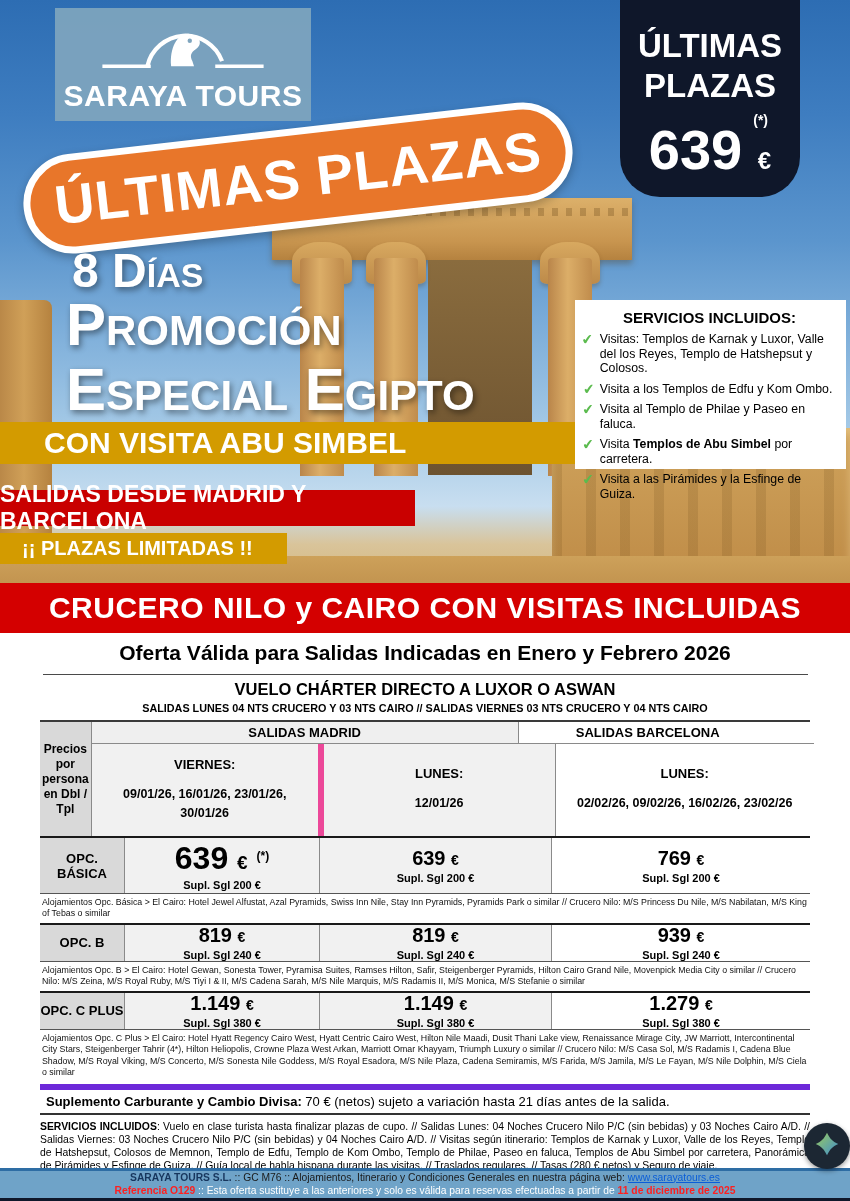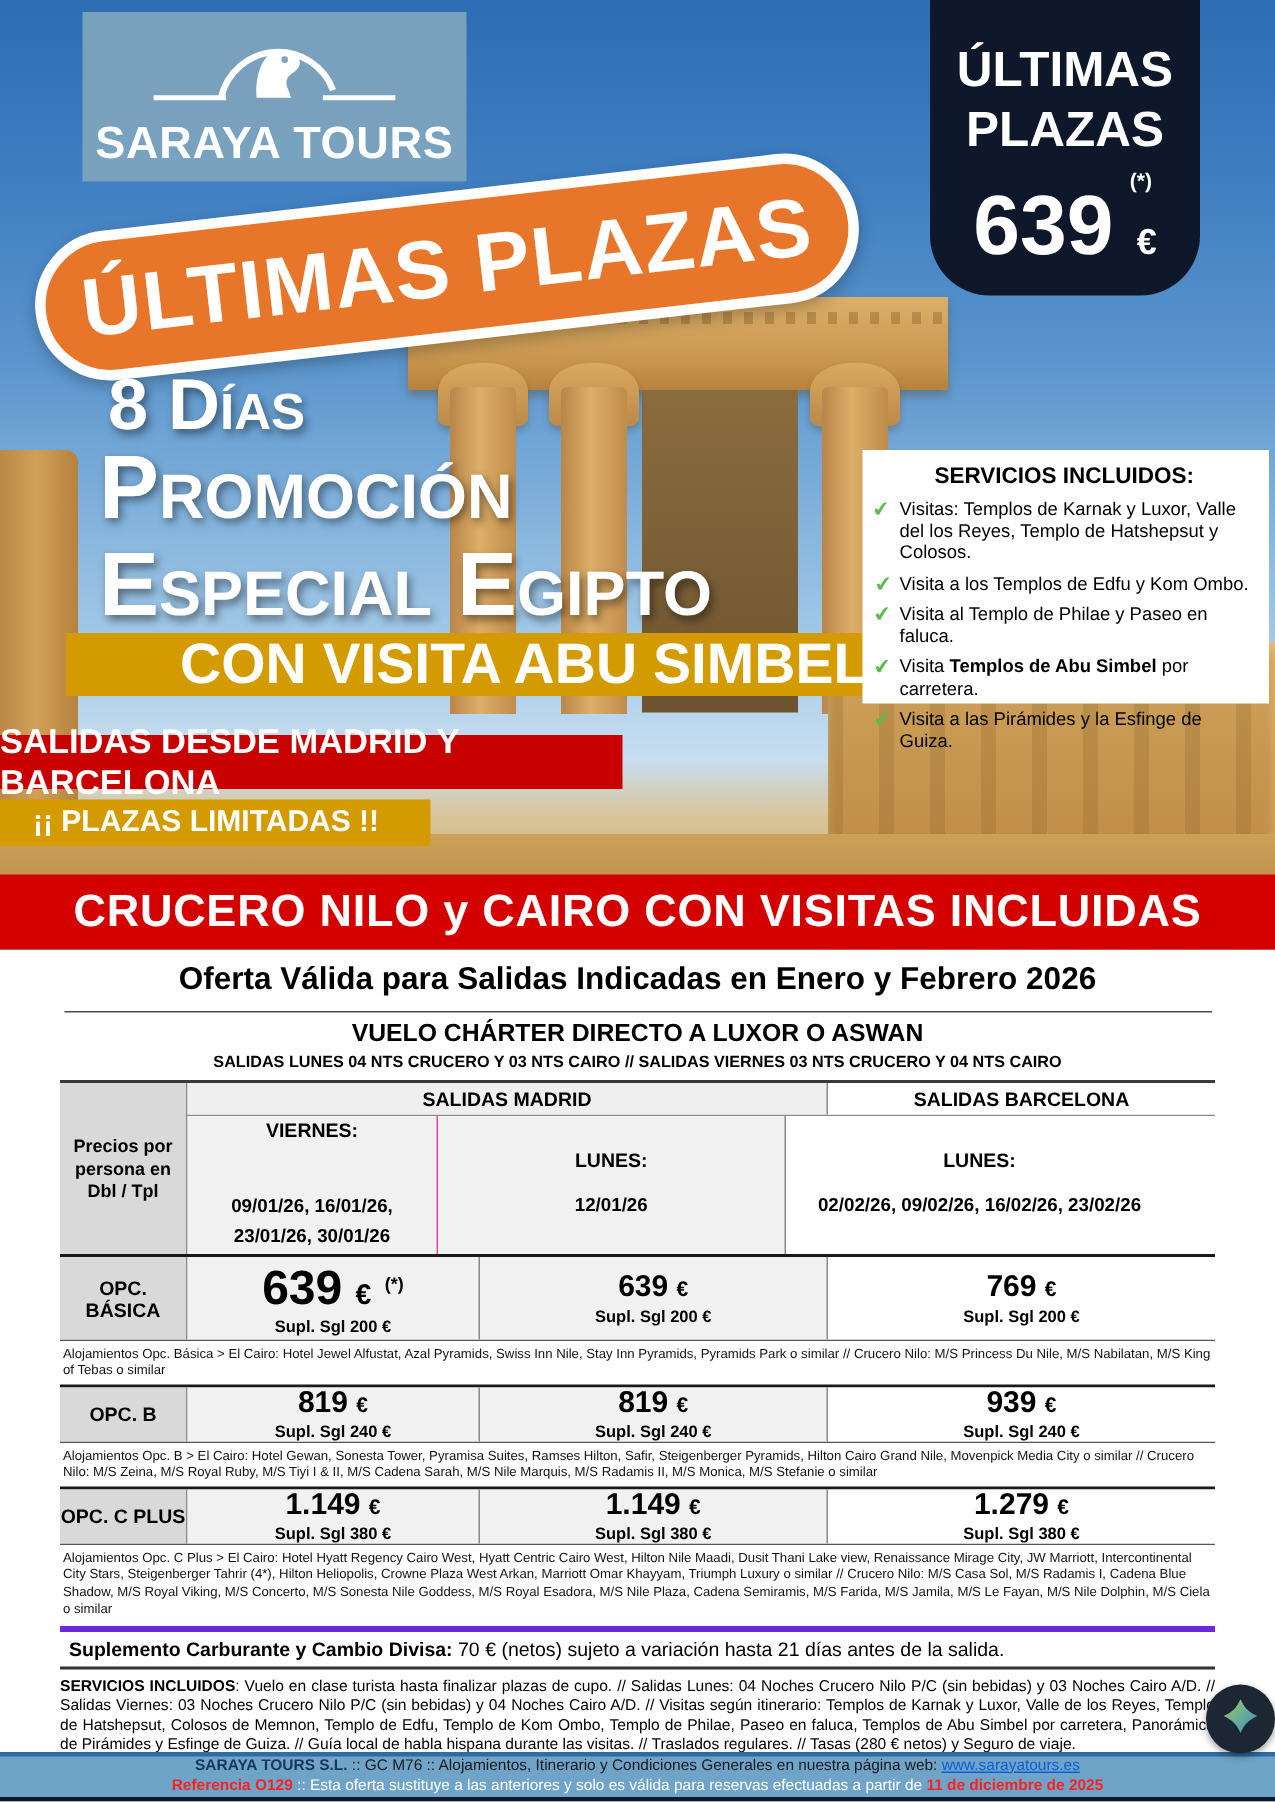--- a/index.html
+++ b/index.html
@@ -55,21 +55,21 @@
 
   
   .h-days, .h-t1, .h-t2 { position:absolute; color:#fff; font-weight:bold;
             font-variant:small-caps; text-shadow:2px 3px 6px rgba(0,0,0,.45); line-height:1; }
   .h-days { left:72px; top:247px; font-size:48px; }
   .h-t1   { left:66px; top:295px; font-size:60px; }
   .h-t2   { left:66px; top:360px; font-size:60px; }
 
   
   .band { position:absolute; color:#fff; font-weight:bold; display:flex; align-items:center; }
-  .band-abu     { left:0; top:422px; width:575px; height:42px; background:#D39B00; font-size:38px; padding-left:76px;margin-left:44px; }
+  .band-abu     { left:0; top:422px; width:575px; height:42px; background:#D39B00; font-size:30px; padding-left:44px; }
   .band-salidas { left:0; top:490px; width:415px; height:36px; background:#C90000; font-size:23px; }
   .band-plazas  { left:0; top:533px; width:287px; height:31px; background:#D39B00; font-size:20px; padding-left:22px; }
   .band-crucero { left:0; top:583px; width:850px; height:50px; background:#D40000; font-size:30px; justify-content:center; letter-spacing:.5px; }
 
   
   .svc { position:absolute; left:575px; top:300px; width:271px; height:169px; background:#fff;
          padding:9px 10px 6px 8px; }
   .svc-title { text-align:center; font-weight:bold; font-size:15px; margin-bottom:6px; }
   .svc-item { display:flex; font-size:12.3px; line-height:1.18; margin-bottom:6px; }
   .check { color:#5BBB4E; font-weight:bold; font-size:14px; margin-right:5px; line-height:1; transform:rotate(-6deg); }
@@ -90,41 +90,41 @@
   .thead-right { flex:1; }
   .grow { display:flex; height:22px; border-bottom:1px solid #8a8a8a; }
   .gm { width:427px; background:#EFEFEF; border-right:1px solid #8a8a8a; }
   .gb { width:258px; background:#fff; }
   .gm,.gb { display:flex; align-items:center; justify-content:center; font-weight:bold; font-size:13px; }
   .drow { display:flex; height:92px; }
   .dc { display:flex; flex-direction:column; align-items:center; justify-content:center; gap:13px;
         font-weight:bold; text-align:center; padding:2px 14px; }
   .dc .day { font-size:13px; }
   .dc .dates { font-size:12.5px; line-height:1.55; }
-  .dc1 { width:167px; background:#F1F1F1; border-right:1px solid #ec4899;justify-content:space-between; }
+  .dc1 { width:232px; background:#F1F1F1; border-right:6px solid #ec4899; }
   .dc2 { width:232px; background:#F1F1F1; border-right:1px solid #8a8a8a; }
   .dc3 { width:258px; background:#fff; }
   .prow { display:flex; border-bottom:1px solid #555; }
   .plabel { width:85px; background:#D9D9D9; border-right:1px solid #8a8a8a;
             display:flex; align-items:center; justify-content:center; font-weight:bold; font-size:13px; text-align:center; }
   .pc { display:flex; flex-direction:column; align-items:center; justify-content:center; gap:2px; padding:4px 0;text-align:right; }
   .pc1 { width:195px; background:#F1F1F1; border-right:1px solid #8a8a8a; }
   .pc2 { width:232px; background:#F1F1F1; border-right:1px solid #8a8a8a; }
   .pc3 { width:258px; background:#fff; }
   .pv { font-weight:bold; font-size:20px; }
   .pv .pcur { font-size:14px; }
   .pv-big { font-size:32px; }
   .pv-big .pcur { font-size:19px; }
   .pstar { font-size:12px; font-weight:bold; vertical-align:9px; }
   .psup { font-size:11px; font-weight:bold; }
   .nrow { border-bottom:2.5px solid #1a1a1a; font-size:8.8px; line-height:1.3; padding:3px 2px; color:#111; }
   .nrow.last { border-bottom:none; }
 
   
-  .surcharge { width:770px; margin:3px auto 0; border-top:4px solid #6d28d9; border-bottom:2px solid #333;
+  .surcharge { width:770px; margin:3px auto 0; border-top:6px solid #6d28d9; border-bottom:2px solid #333;
                padding:4px 6px; font-size:13px; }
   .legal { width:770px; margin:5px auto 0; font-size:10.4px; line-height:1.25; text-align:justify; color:#000; }
 
   
   .footer { position:absolute; left:0; bottom:0; width:850px; height:33px; background:#6FA3C8;
             border-top:3px solid #2E6DA4; border-bottom:3px solid #0f172a;
             display:flex; flex-direction:column; align-items:center; justify-content:center;
             font-size:10.3px; line-height:1.25; }
   .f-company { font-weight:bold; color:#17365D; }
   .f-info { color:#1a1a1a; }

